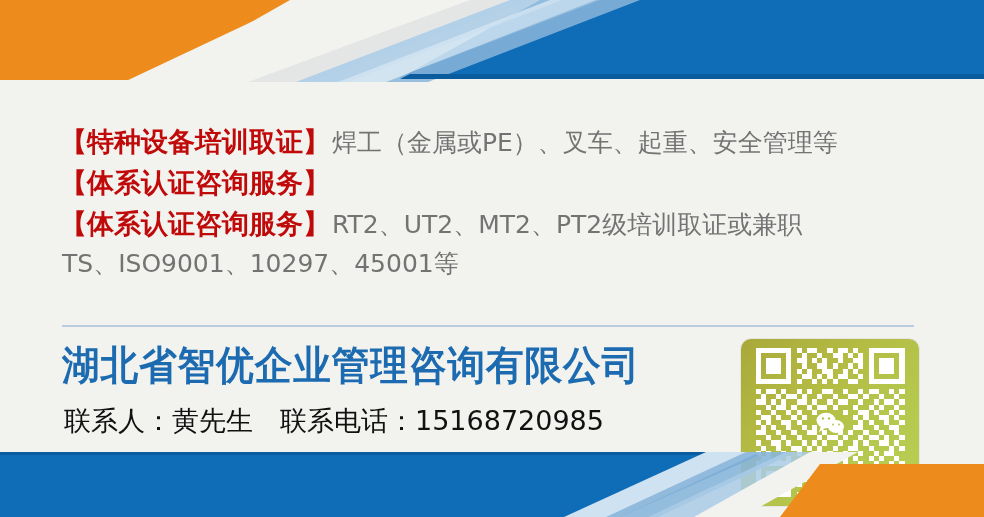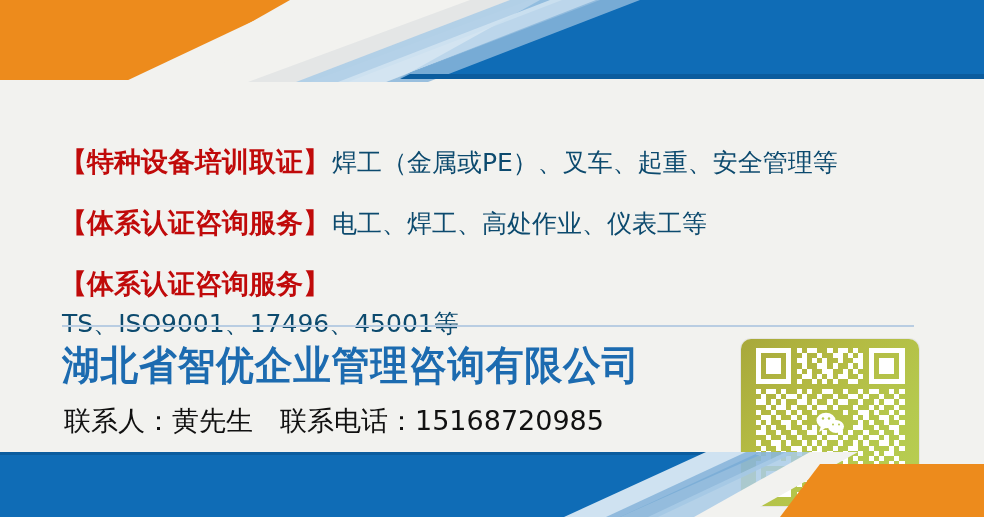--- a/index.html
+++ b/index.html
@@ -49,22 +49,22 @@
           clip-path:polygon(146px 0,196px 0,58px 65px,6px 65px);opacity:.9;}
   .b-wedge3{left:640px;top:0;width:330px;height:65px;background:#a9cbe6;
           clip-path:polygon(146px 0,194px 0,56px 65px,8px 65px);opacity:.85;}
   .b-white{left:690px;top:0;width:300px;height:65px;background:#f2f2ef;
           clip-path:polygon(120px 0,168px 0,52px 65px,4px 65px);}
 
   
   .services{position:absolute;left:60px;top:126px;width:880px;}
   .svc-line{display:flex;align-items:baseline;margin-bottom:8px;white-space:nowrap;}
   .svc-tag{color:#C00A0A;font-size:27px;font-weight:bold;letter-spacing:0px;
-           font-family:"DejaVu Sans","Liberation Sans",sans-serif;line-height:1.22;margin-top:20px;}
-  .svc-val{color:#0c4a6e;font-size:25px;line-height:1.22;margin-left:2px;
+           font-family:"DejaVu Sans","Liberation Sans",sans-serif;line-height:1.22;}
+  .svc-val{color:#737373;font-size:25px;line-height:1.22;margin-left:2px;
            font-family:"DejaVu Sans","Liberation Sans",sans-serif;}
 
   
   .divider{position:absolute;left:62px;top:325px;width:852px;height:2px;
            background:#b9cde2;}
 
   
   .company{position:absolute;left:62px;top:343px;font-size:40px;font-weight:bold;
            color:#1C6BB0;letter-spacing:1px;line-height:1.1;
            transform:scaleX(.94);transform-origin:left center;
@@ -102,29 +102,29 @@
 
   <div class="services">
 
     <div class="svc-line">
       <span class="svc-tag">【特种设备培训取证】</span>
       <span class="svc-val">焊工（金属或PE）、叉车、起重、安全管理等</span>
     </div>
 
     <div class="svc-line">
       <span class="svc-tag">【体系认证咨询服务】</span>
-      <span class="svc-val">电工、焊工、高处作业、仪表工等</span>
     </div>
 
     <div class="svc-line">
       <span class="svc-tag">【体系认证咨询服务】</span>
+      <span class="svc-val">RT2、UT2、MT2、PT2级培训取证或兼职</span>
     </div>
 
     <div class="svc-line">
-      <span class="svc-val">TS、ISO9001、17496、45001等</span>
+      <span class="svc-val">TS、ISO9001、10297、45001等</span>
     </div>
 
   </div>
 
   <div class="divider"></div>
 
   <div class="company">湖北省智优企业管理咨询有限公司</div>
 
   <div class="contact">联系人：黄先生　联系电话：15168720985</div>
 

